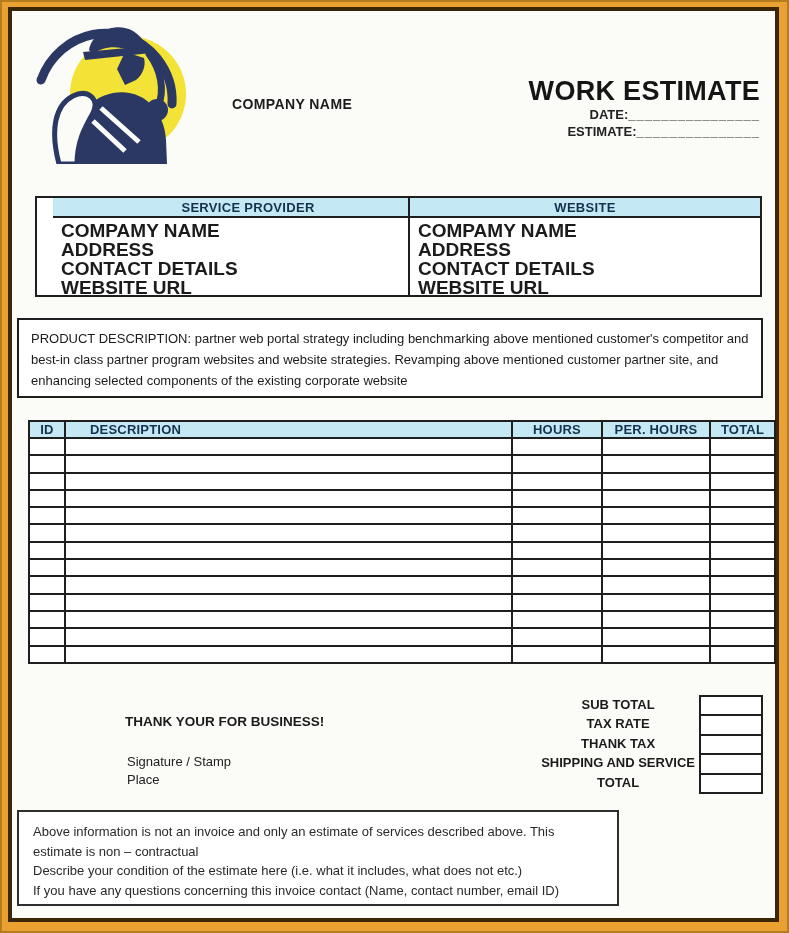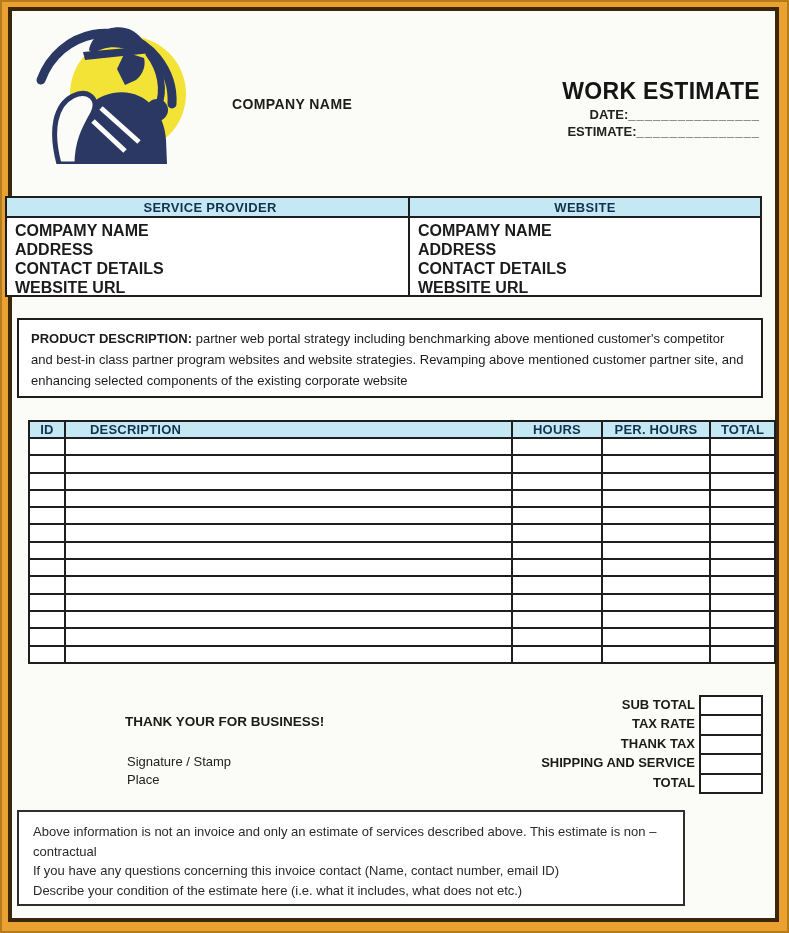--- a/index.html
+++ b/index.html
@@ -13,60 +13,60 @@
   }
   .abs{position:absolute;}
   .page{
     left:8px;top:7px;width:771px;height:915px;
     background:#FBFBF8;border:4px solid #3C2608;
   }
   
   .logo{left:25px;top:14px;width:165px;height:150px;}
   .company-name{left:200px;top:96px;font-size:14px;font-weight:bold;letter-spacing:.4px;color:#1c1c1c;margin-left:32px;}
   .title-block{right:29px;top:76px;text-align:right;color:#151515;}
-  .doc-title{font-size:23px;font-weight:bold;letter-spacing:.3px;line-height:30px;}
+  .doc-title{font-size:27px;font-weight:bold;letter-spacing:.3px;line-height:30px;}
   .field-line{font-size:13px;font-weight:bold;line-height:17px;color:#222;}
   .field-line .fill{letter-spacing:1px;font-weight:bold;}
   
   .info-box{top:196px;height:101px;border:2px solid #1e1e1e;background:#fff;}
-  .provider-box{left:5px;width:410px;}
+  .provider-box{left:35px;width:410px;padding-left:16px;}
   .customer-box{left:408px;width:354px;}
   .box-header{
     height:20px;line-height:20px;background:#C5E9F4;border-bottom:2px solid #1e1e1e;
     text-align:center;font-size:13px;font-weight:bold;color:#14324e;letter-spacing:.3px;
   }
-  .box-body{padding:3px 8px;font-size:16px;font-weight:bold;line-height:19px;color:#1b1b1b;}
+  .box-body{padding:3px 8px;font-size:19px;font-weight:bold;line-height:19px;color:#1b1b1b;}
   
   .desc-box{
     left:17px;top:318px;width:746px;height:80px;border:2px solid #1e1e1e;background:#fff;
     padding:8px 12px;font-size:13px;line-height:21px;color:#1b1b1b;
   }
-  .desc-label{font-weight:bold;text-align:center;}
+  .desc-label{font-weight:normal;text-align:center;}
   
   .items-table{left:28px;top:420px;width:746px;border-collapse:collapse;table-layout:fixed;background:#fff;}
   .items-table th,.items-table td{border:2px solid #1e1e1e;padding:0;}
   .items-table th{
     background:#C5E9F4;font-size:13px;font-weight:bold;color:#14324e;
     height:17px;text-align:center;letter-spacing:.2px;
   }
   .items-table th.left{text-align:left;padding-left:24px;}
   .items-table td{height:17.3px;}
   
   .totals-labels{right:94px;top:695px;text-align:right;}
-  .total-label{font-size:13px;font-weight:bold;color:#1b1b1b;height:19.4px;line-height:19.4px;}
+  .total-label{font-size:13px;font-weight:bold;color:#1b1b1b;height:19.4px;line-height:19.4px;text-align:center;}
   .totals-boxes{left:699px;top:695px;width:64px;}
   .total-box{height:21.4px;border:2px solid #1e1e1e;background:#fff;margin-top:-2px;font-size:12px;line-height:17px;padding:0 3px;}
   .total-box:first-child{margin-top:0;}
   
   .thanks{left:125px;top:714px;font-size:13.5px;font-weight:bold;color:#1b1b1b;}
   .signature{left:127px;top:754px;font-size:13px;color:#222;}
   .place{left:127px;top:772px;font-size:13px;color:#222;}
   
   .disclaimer-box{
-    left:17px;top:810px;width:668px;height:96px;border:2px solid #2e2e2e;background:#fff;
+    left:17px;top:810px;width:602px;height:96px;border:2px solid #2e2e2e;background:#fff;
     padding:10px 14px;font-size:13px;line-height:19.5px;color:#2a2a2a;
   }
 </style>
 </head>
 <body>
 
 <div class="canvas">
   <div class="abs page"></div>
 
   <div class="abs logo">
@@ -249,16 +249,16 @@
     <div class="total-box"></div>
     <div class="total-box"></div>
   </div>
 
   <div class="abs thanks">THANK YOUR FOR BUSINESS!</div>
   <div class="abs signature">Signature / Stamp</div>
   <div class="abs place">Place</div>
 
   <div class="abs disclaimer-box">
     <div>Above information is not an invoice and only an estimate of services described above. This estimate is non – contractual</div>
+    <div>Describe your condition of the estimate here (i.e. what it includes, what does not etc.)</div>
     <div>If you have any questions concerning this invoice contact (Name, contact number, email ID)</div>
-    <div>Describe your condition of the estimate here (i.e. what it includes, what does not etc.)</div>
   </div>
 </div>
 
 </body></html>

